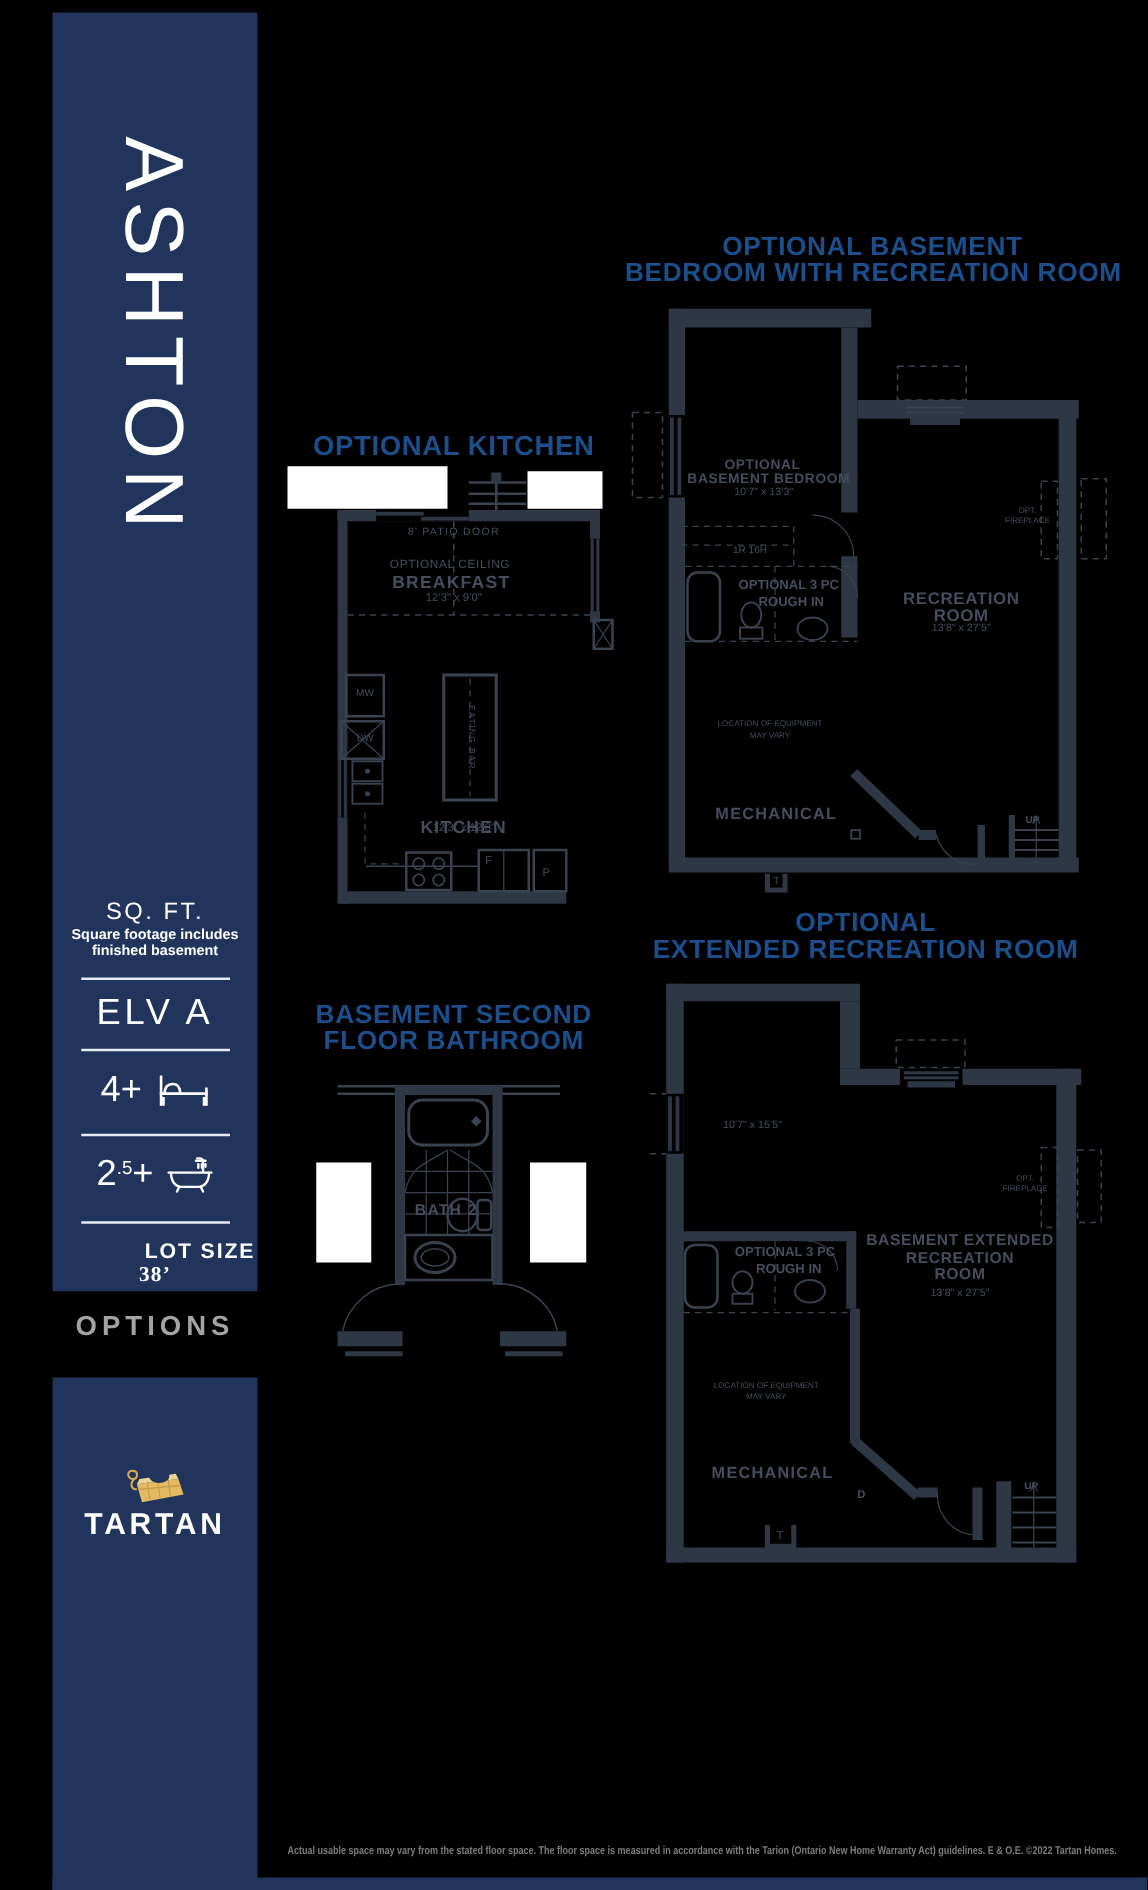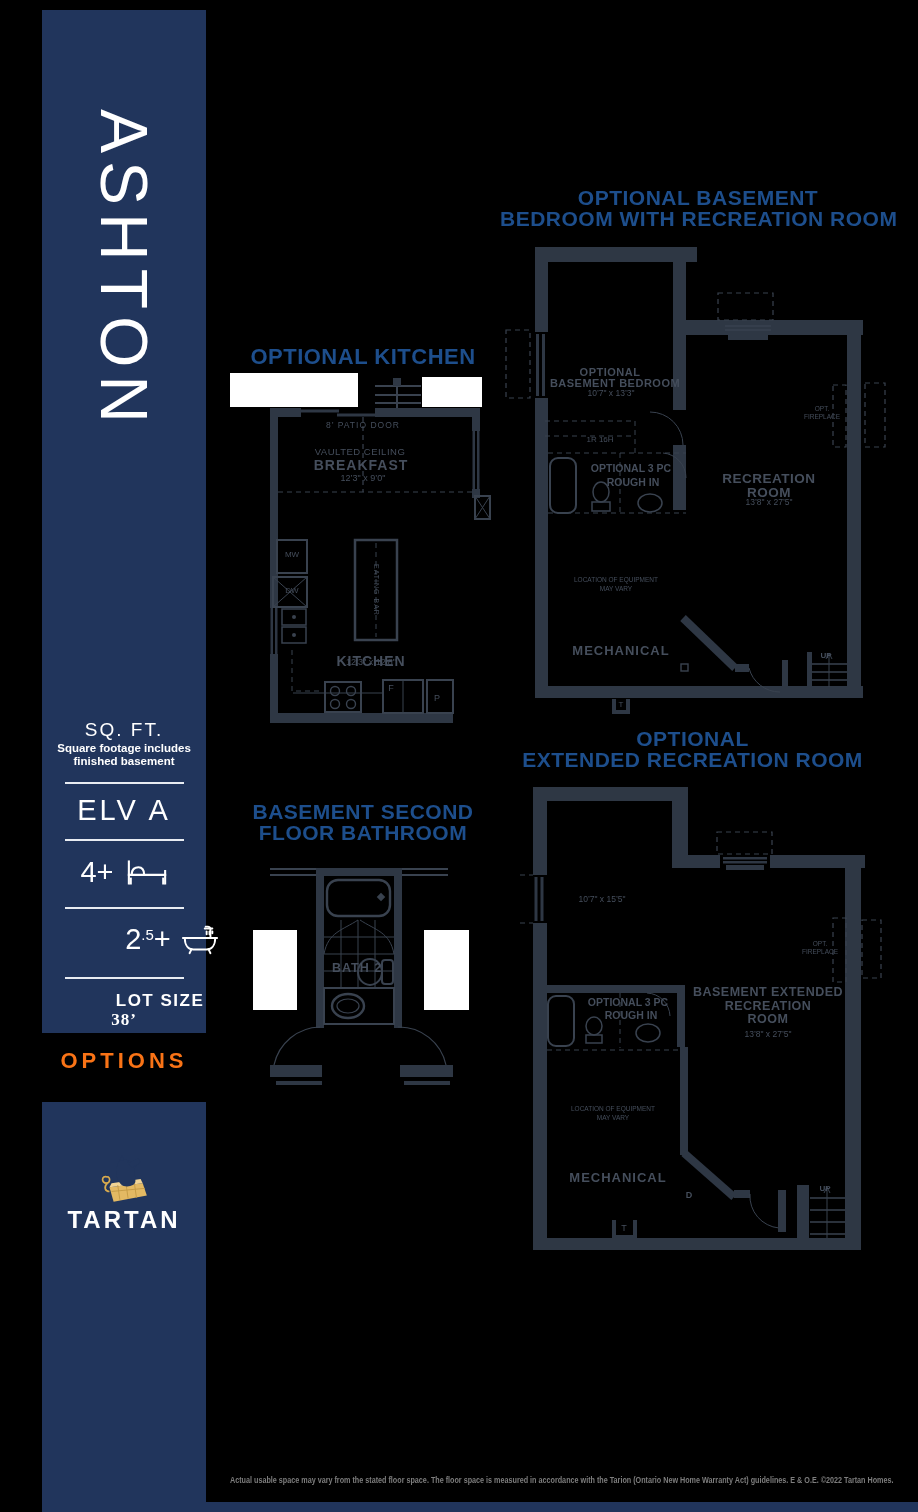--- a/index.html
+++ b/index.html
@@ -51,21 +51,21 @@
             <path d="M6,16 C6,9 10,8 13,8 C17,8 19,11 19,16"></path>
             <path d="M5,20 V25"></path>
               <path d="M39,20 V25"></path>
           </g>
         </svg>
       </span>
     </div>
 
     <div class="divider" style="top:897px;"></div>
 
-    <div style="position:absolute;top:908px;left:0;width:100%;height:42px;display:flex;align-items:center;justify-content:center;gap:10px;color:#fff;padding-left:48px;">
+    <div style="position:absolute;top:908px;left:0;width:100%;height:42px;display:flex;align-items:center;justify-content:center;gap:10px;color:#fff;">
       <span style="font-size:29px;"><span>2</span><span style="font-size:15px;vertical-align:9px;">.5</span><span>+</span></span>
       <span>
         <svg width="38" height="32" viewBox="0 0 40 32">
           <g stroke="#fff" stroke-width="2" fill="none" stroke-linecap="round">
             <path d="M2,15 H38"></path>
             <path d="M4,15 C4,23 8,27 13,27 H27 C32,27 36,23 36,15"></path>
             <path d="M11,27 L9,31"></path>
               <path d="M29,27 L31,31"></path>
             <path d="M31,14 V6 Q31,3 28,3 H26"></path>
             <path d="M25,5 H33"></path>
@@ -77,21 +77,21 @@
       </span>
     </div>
 
     <div class="divider" style="top:967px;"></div>
 
     <div class="side-txt b" style="top:982px;font-size:17px;letter-spacing:1.5px;margin-left:36px;">LOT SIZE</div>
     <div class="side-txt b" style="top:1001px;font-size:17px;letter-spacing:1px;font-family:Liberation Serif, serif;">38’</div>
   </div>
 
   <div class="abs" style="left:42px;top:1048px;width:164px;text-align:center;font-size:22px;font-weight:bold;
-       letter-spacing:4px;color:#f97316;">OPTIONS</div>
+       letter-spacing:4px;color:#a3a3a3;">OPTIONS</div>
 
   <div class="abs navy" style="left:42px;top:1102px;width:164px;height:410px;">
     <div style="position:absolute;top:52px;left:50%;transform:translateX(-50%);">
       <svg width="54" height="50" viewBox="0 0 52 48">
         <path d="M10,22 C4,20 4,28 9,28 C13,28 13,22 10,22" fill="none" stroke="#d9ab4e" stroke-width="1.6"></path>
         <path d="M10,28 C6,32 8,36 12,36" fill="none" stroke="#d9ab4e" stroke-width="1.6"></path>
         <polygon points="12,32 44,28 48,40 16,46" fill="#e3b963"></polygon>
         <polygon points="12,32 44,28 42,24 14,28" fill="#f0d394"></polygon>
         <g stroke="#c49a45" stroke-width="0.9">
           <path d="M20,30 L22,44"></path>
@@ -190,21 +190,21 @@
         <rect x="158" y="315" width="40" height="33" class="fix" stroke-width="2"></rect>
         <path d="M178,315 V348" class="ln" stroke-width="1"></path>
       </g>
       <g>
         <rect x="202" y="315" width="26" height="33" class="fix" stroke-width="2"></rect>
       </g>
       <rect x="5" y="8" width="128" height="34" class="white-mask"></rect>
       <rect x="197" y="12" width="60" height="30" class="white-mask"></rect>
     </svg>
     <div class="lbl" style="left:78px;top:56px;width:120px;font-size:8.5px;letter-spacing:1px;">8’ PATIO DOOR</div>
-    <div class="lbl" style="left:75px;top:82px;width:120px;font-size:9.5px;letter-spacing:.5px;">VAULTED CEILING</div>
+    <div class="lbl" style="left:75px;top:82px;width:120px;font-size:9.5px;letter-spacing:.5px;">OPTIONAL CEILING</div>
     <div class="lbl b" style="left:66px;top:93px;width:140px;font-size:14px;letter-spacing:1px;">BREAKFAST</div>
     <div class="lbl" style="left:78px;top:109px;width:120px;font-size:9px;">12’3" x 9’0"</div>
     <div class="lbl" style="left:47px;top:186px;width:40px;font-size:8px;">MW</div>
     <div class="lbl" style="left:47px;top:222px;width:40px;font-size:8px;">DW</div>
     <div class="lbl" style="left:148px;top:190px;height:70px;font-size:7px;writing-mode:vertical-rl;text-orientation:sideways;letter-spacing:1px;">EATING BAR</div>
     <div class="lbl b" style="left:76px;top:289px;width:140px;font-size:14px;letter-spacing:1px;">KITCHEN</div>
     <div class="lbl" style="left:86px;top:293px;width:120px;font-size:9px;">12’3" x 12’8"</div>
     <div class="lbl" style="left:159px;top:319px;width:14px;font-size:9px;">F</div>
     <div class="lbl" style="left:205px;top:329px;width:14px;font-size:9px;">P</div>
   </div>

